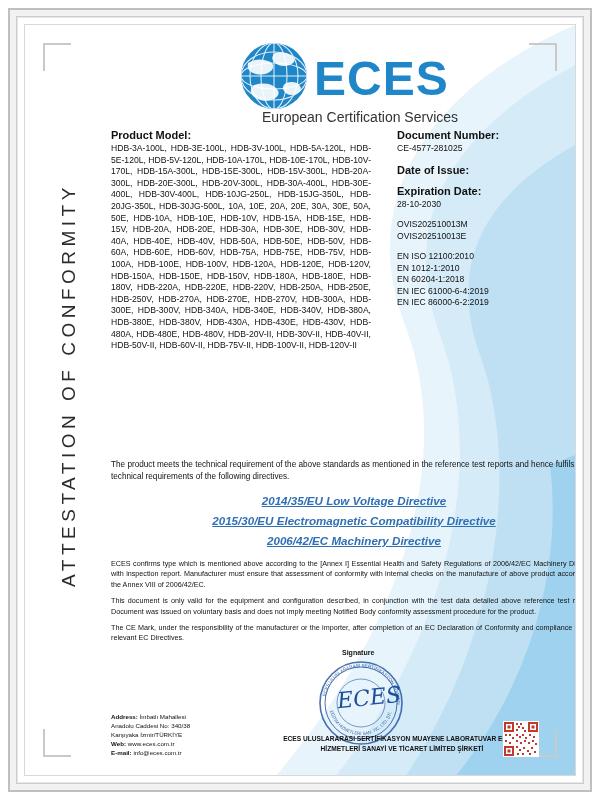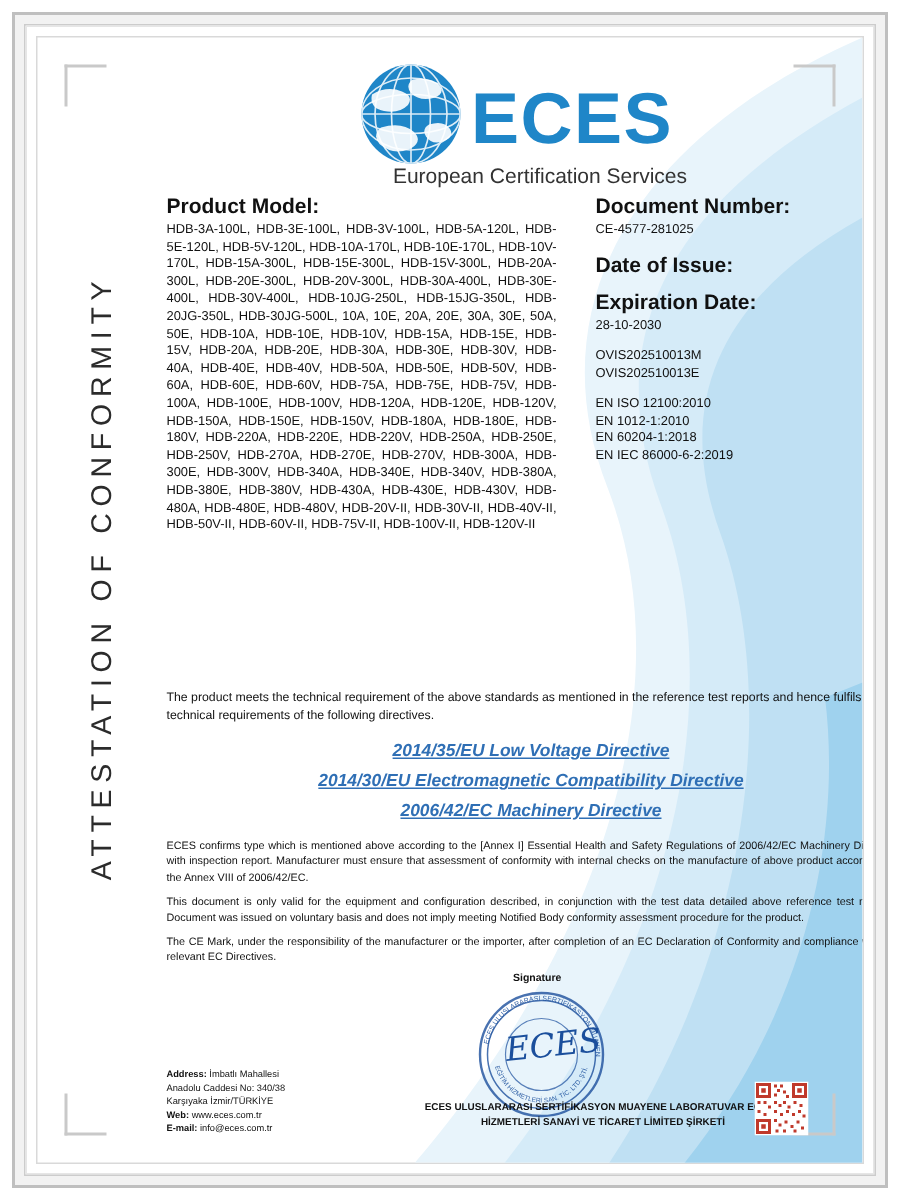--- a/index.html
+++ b/index.html
@@ -65,21 +65,21 @@
   .content{
     position:absolute;left:62px;top:104px;right:14px;bottom:0;
   }
   .col-left{
     position:absolute;left:24px;top:0;width:260px;
   }
   .col-right{
     position:absolute;left:310px;top:0;width:200px;
   }
   .lbl{
-    font-size:14px;font-weight:bold;color:#111;margin-bottom:2px;
+    font-size:11px;font-weight:bold;color:#111;margin-bottom:2px;
   }
   .models{
     font-size:8.6px;color:#111;line-height:11.6px;text-align:justify;
     word-spacing:0px;
   }
   .block{margin-bottom:9px;}
   .block .val{font-size:8.6px;color:#111;line-height:11.6px;}
   .req-line{font-size:8.6px;color:#111;line-height:11.4px;}
   
   .para-top{
@@ -205,29 +205,30 @@
           <div class="val">28-10-2030</div>
         </div>
         <div class="block">
           <div class="val">OVIS202510013M</div>
           <div class="val">OVIS202510013E</div>
         </div>
         <div class="block">
           <div class="req-line">EN ISO 12100:2010</div>
           <div class="req-line">EN 1012-1:2010</div>
           <div class="req-line">EN 60204-1:2018</div>
+          <div class="req-line">EN IEC 61000-6-4:2019</div>
           <div class="req-line">EN IEC 86000-6-2:2019</div>
         </div>
       </div>
 
       <div class="para-top">The product meets the technical requirement of the above standards as mentioned in the reference test reports and hence fulfils the technical requirements of the following directives.</div>
 
       <div class="directives">
         <div>2014/35/EU Low Voltage Directive</div>
-        <div>2014/30/EU Electromagnetic Compatibility Directive</div>
+        <div>2015/30/EU Electromagnetic Compatibility Directive</div>
         <div>2006/42/EC Machinery Directive</div>
       </div>
 
       <div class="body-text">
         <p>ECES confirms type which is mentioned above according to the [Annex I] Essential Health and Safety Regulations of 2006/42/EC Machinery Directive with inspection report. Manufacturer must ensure that assessment of conformity with internal checks on the manufacture of above product according to the Annex VIII of 2006/42/EC.</p>
         <p>This document is only valid for the equipment and configuration described, in conjunction with the test data detailed above reference test reports. Document was issued on voluntary basis and does not imply meeting Notified Body conformity assessment procedure for the product.</p>
         <p>The CE Mark, under the responsibility of the manufacturer or the importer, after completion of an EC Declaration of Conformity and compliance with all relevant EC Directives.</p>
       </div>
 
       <div class="sig-label">Signature</div>

